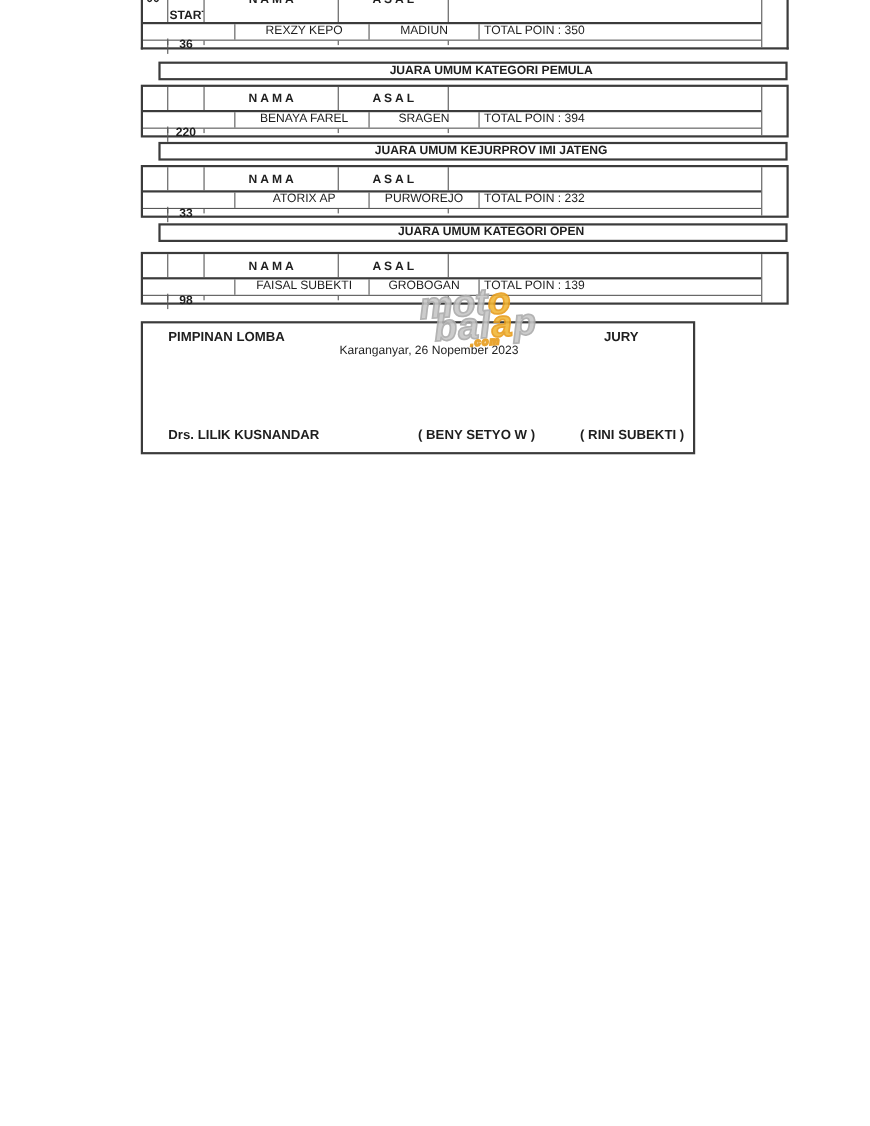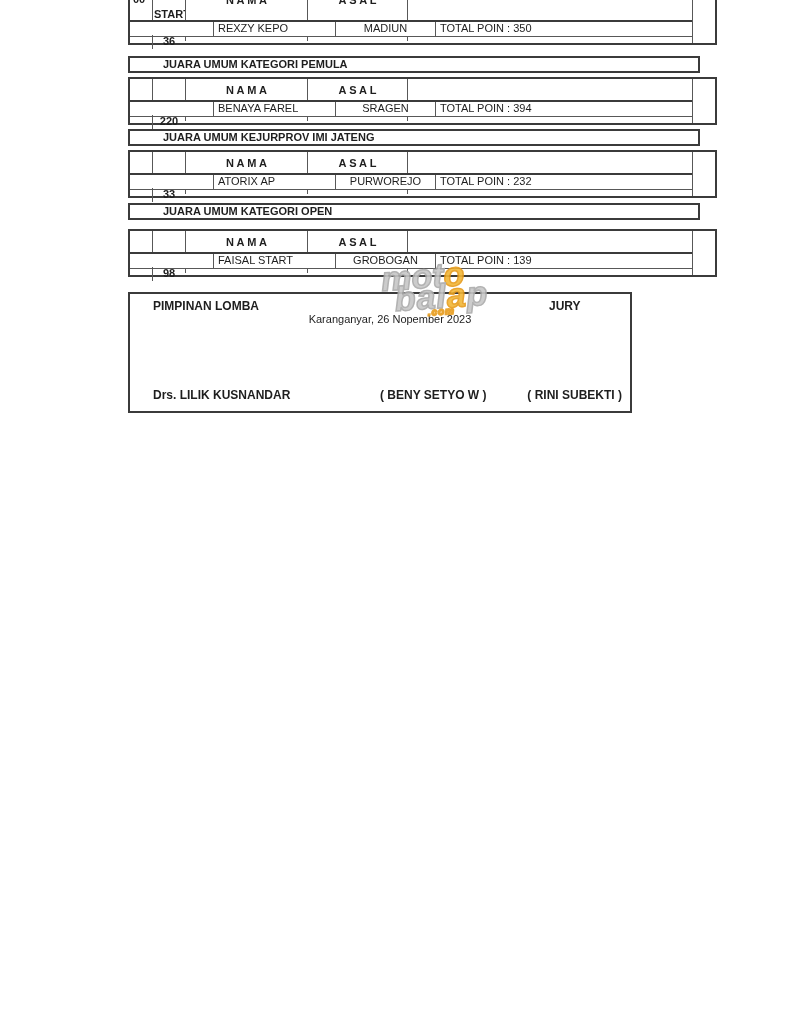--- a/index.html
+++ b/index.html
@@ -27,21 +27,21 @@
   }
   .jt-main{margin-right:23px;}
   .jt-row{display:flex;width:100%;}
   .jt-hrow{height:23px;border-bottom:2px solid var(--bd);}
   .cut .jt-hrow{height:22px;}
   .jt-drow{height:15px;border-bottom:1px solid var(--ln);align-items:center;}
   .jt-strip{height:4px;}
   .cell{height:100%;overflow:hidden;}
   .c-sp{width:22px;}
   .c-no{width:33px;border-left:1px solid var(--ln);}
-  .c-nama{width:122px;border-left:1px solid var(--ln);}
+  .c-nama{width:122px;border-left:1px solid var(--ln);text-align:center;}
   .c-asal{width:100px;border-left:1px solid var(--ln);}
   .c-total{flex:1;border-left:1px solid var(--ln);}
 
   .hdr{font-weight:bold;font-size:11px;}
   .hdr-no{display:flex;flex-direction:column;justify-content:center;white-space:nowrap;gap:44px;}
   .hdr-no .l1{text-align:center;line-height:11px;}
   .hdr-no .l2{text-align:left;padding-left:1px;line-height:11px;}
   .hdr-mid{display:flex;align-items:center;justify-content:center;}
 
   .dtx{font-size:11px;line-height:13px;white-space:nowrap;}
@@ -52,23 +52,23 @@
 
   
   .clipcell{position:relative;}
   .clipcell span{position:absolute;font-weight:bold;font-size:11px;white-space:nowrap;}
   .frag span{top:-7px;left:3px;}
   .cut-no span{bottom:0px;left:1px;}
   .cut-mid span{top:-6px;left:50%;transform:translateX(-50%);}
 
   
   .sbar{
-    position:absolute;left:128px;width:572px;height:17px;
+    position:absolute;left:144px;width:572px;height:17px;
     border:2px solid var(--bd);background:#fff;
-    font-weight:bold;font-size:11px;line-height:13px;padding-left:33px;
+    font-weight:bold;font-size:11px;line-height:13px;text-align:center;padding-left:33px;
   }
 
   
   .fbox{
     position:absolute;left:128px;top:292px;width:504px;height:121px;
     border:2px solid var(--bd);background:#fff;
   }
   .fbox .abs{position:absolute;white-space:nowrap;}
   .f-bold{font-weight:bold;font-size:12px;line-height:13px;}
   .f-left-title{left:23px;top:6px;}
@@ -210,21 +210,21 @@
           <div class="l1">NO.</div>
           <div class="l2">START</div>
         </div>
         <div class="cell c-nama hdr hdr-mid">N A M A</div>
         <div class="cell c-asal hdr hdr-mid">A S A L</div>
         <div class="cell c-total"></div>
       </div>
       <div class="jt-row jt-drow dtx">
         <div class="cell c-sp"></div>
         <div class="cell c-no d-no">98</div>
-        <div class="cell c-nama d-nama">FAISAL START</div>
+        <div class="cell c-nama d-nama">FAISAL SUBEKTI</div>
         <div class="cell c-asal d-asal">GROBOGAN</div>
         <div class="cell c-total d-total">TOTAL POIN : 139</div>
       </div>
       <div class="jt-row jt-strip">
         <div class="cell c-sp"></div>
         <div class="cell c-no"></div>
         <div class="cell c-nama"></div>
         <div class="cell c-asal"></div>
         <div class="cell c-total"></div>
       </div>

